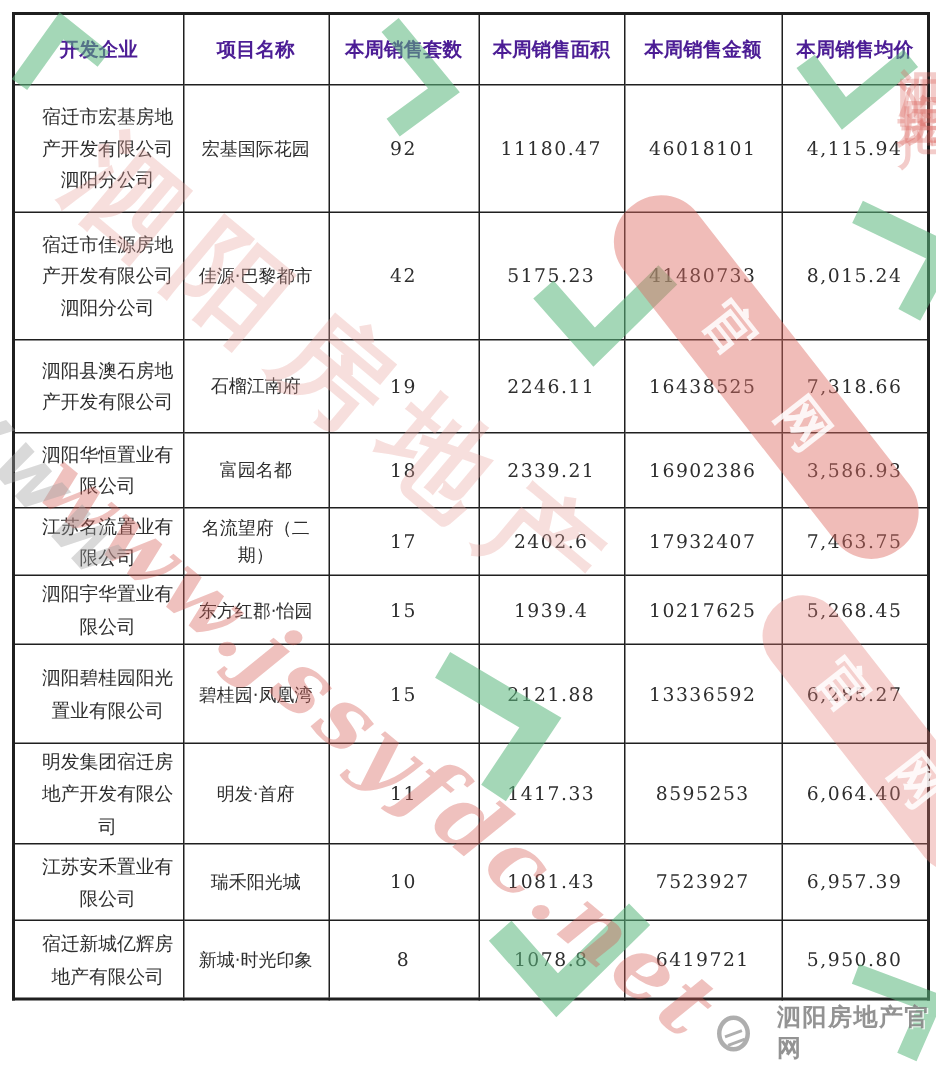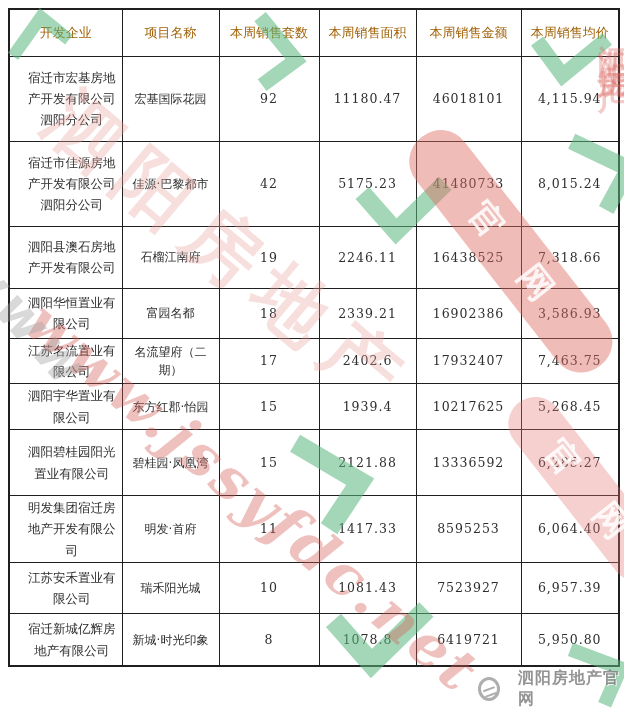--- a/index.html
+++ b/index.html
@@ -3,21 +3,21 @@
 <meta charset="utf-8">
 <style>
   html,body{margin:0;padding:0;}
   .page{position:relative;width:624px;height:715px;background:#ffffff;overflow:hidden;
         font-family:"DejaVu Sans","Liberation Sans",sans-serif;}
   
   table.sales{position:absolute;left:8px;top:8px;width:610px;z-index:1;
               border-collapse:collapse;table-layout:fixed;border:2px solid #1f1f1f;}
   .sales th,.sales td{border:1px solid #1f1f1f;text-align:center;vertical-align:middle;
               padding:1px 2px;color:#2e2e2e;overflow:hidden;}
-  .sales th{font-size:13px;font-weight:normal;color:#a16207;}
+  .sales th{font-size:13px;font-weight:bold;color:#4c1d95;}
   td.co{font-size:12.5px;line-height:1.7;padding-left:14px;}
   td.proj{font-size:12px;line-height:1.5;}
   td.num{font-family:"DejaVu Serif","Liberation Serif",serif;font-size:12.5px;letter-spacing:1px;}
   
   .wm{position:absolute;pointer-events:none;z-index:2;}
   .wm-text{font-weight:bold;white-space:nowrap;}
   .wm-cn-big{font-size:74px;letter-spacing:16px;color:rgba(233,160,155,0.34);
              transform:rotate(40deg);transform-origin:left top;}
   .wm-url{font-size:58px;letter-spacing:4px;color:rgba(214,92,85,0.38);
           transform:rotate(40deg);transform-origin:left top;

